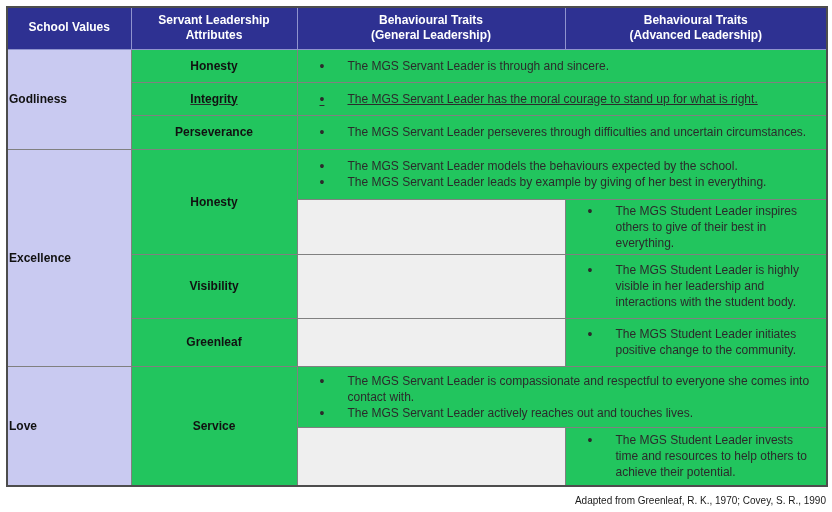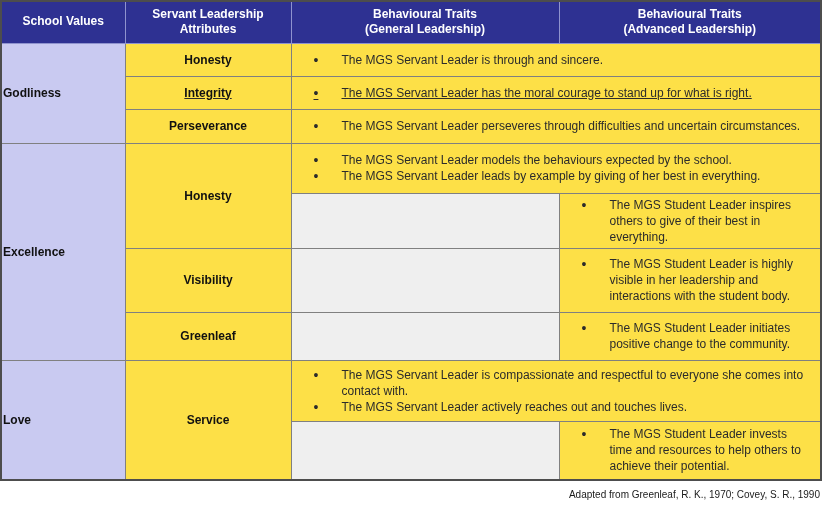--- a/index.html
+++ b/index.html
@@ -12,42 +12,42 @@
     --border-inner:#808080;
     --body-text:#2B2B2B;
     --label-text:#111111;
   }
   html,body{margin:0;padding:0;background:#FFFFFF;}
   body{
     width:832px;height:512px;overflow:hidden;
     font-family:"Liberation Sans", sans-serif;
     color:var(--body-text);
   }
-  .page{}
+  .page{padding:6px;}
   table.matrix{
     width:820px;
     table-layout:fixed;
     border-collapse:collapse;
     border:2px solid var(--border-outer);
   }
   col.c1{width:124px;} col.c2{width:166px;} col.c3{width:268px;} col.c4{width:262px;}
   th{
     background:var(--header-bg);
     color:var(--header-text);
     font-size:12px;font-weight:bold;
     text-align:center;vertical-align:middle;
     white-space:pre-line;line-height:1.3;
     border:1px solid var(--header-divider);
     padding:2px;
   }
   td{
     border:1px solid var(--border-inner);
     vertical-align:middle;
     font-size:12px;
-    background:#fde047;
+    background:#22c55e;
   }
   td.value{
     background:var(--value-bg);
     font-weight:bold;color:var(--label-text);
     text-align:left;
   }
   td.attr{
     font-weight:bold;color:var(--label-text);
     text-align:center;
   }

